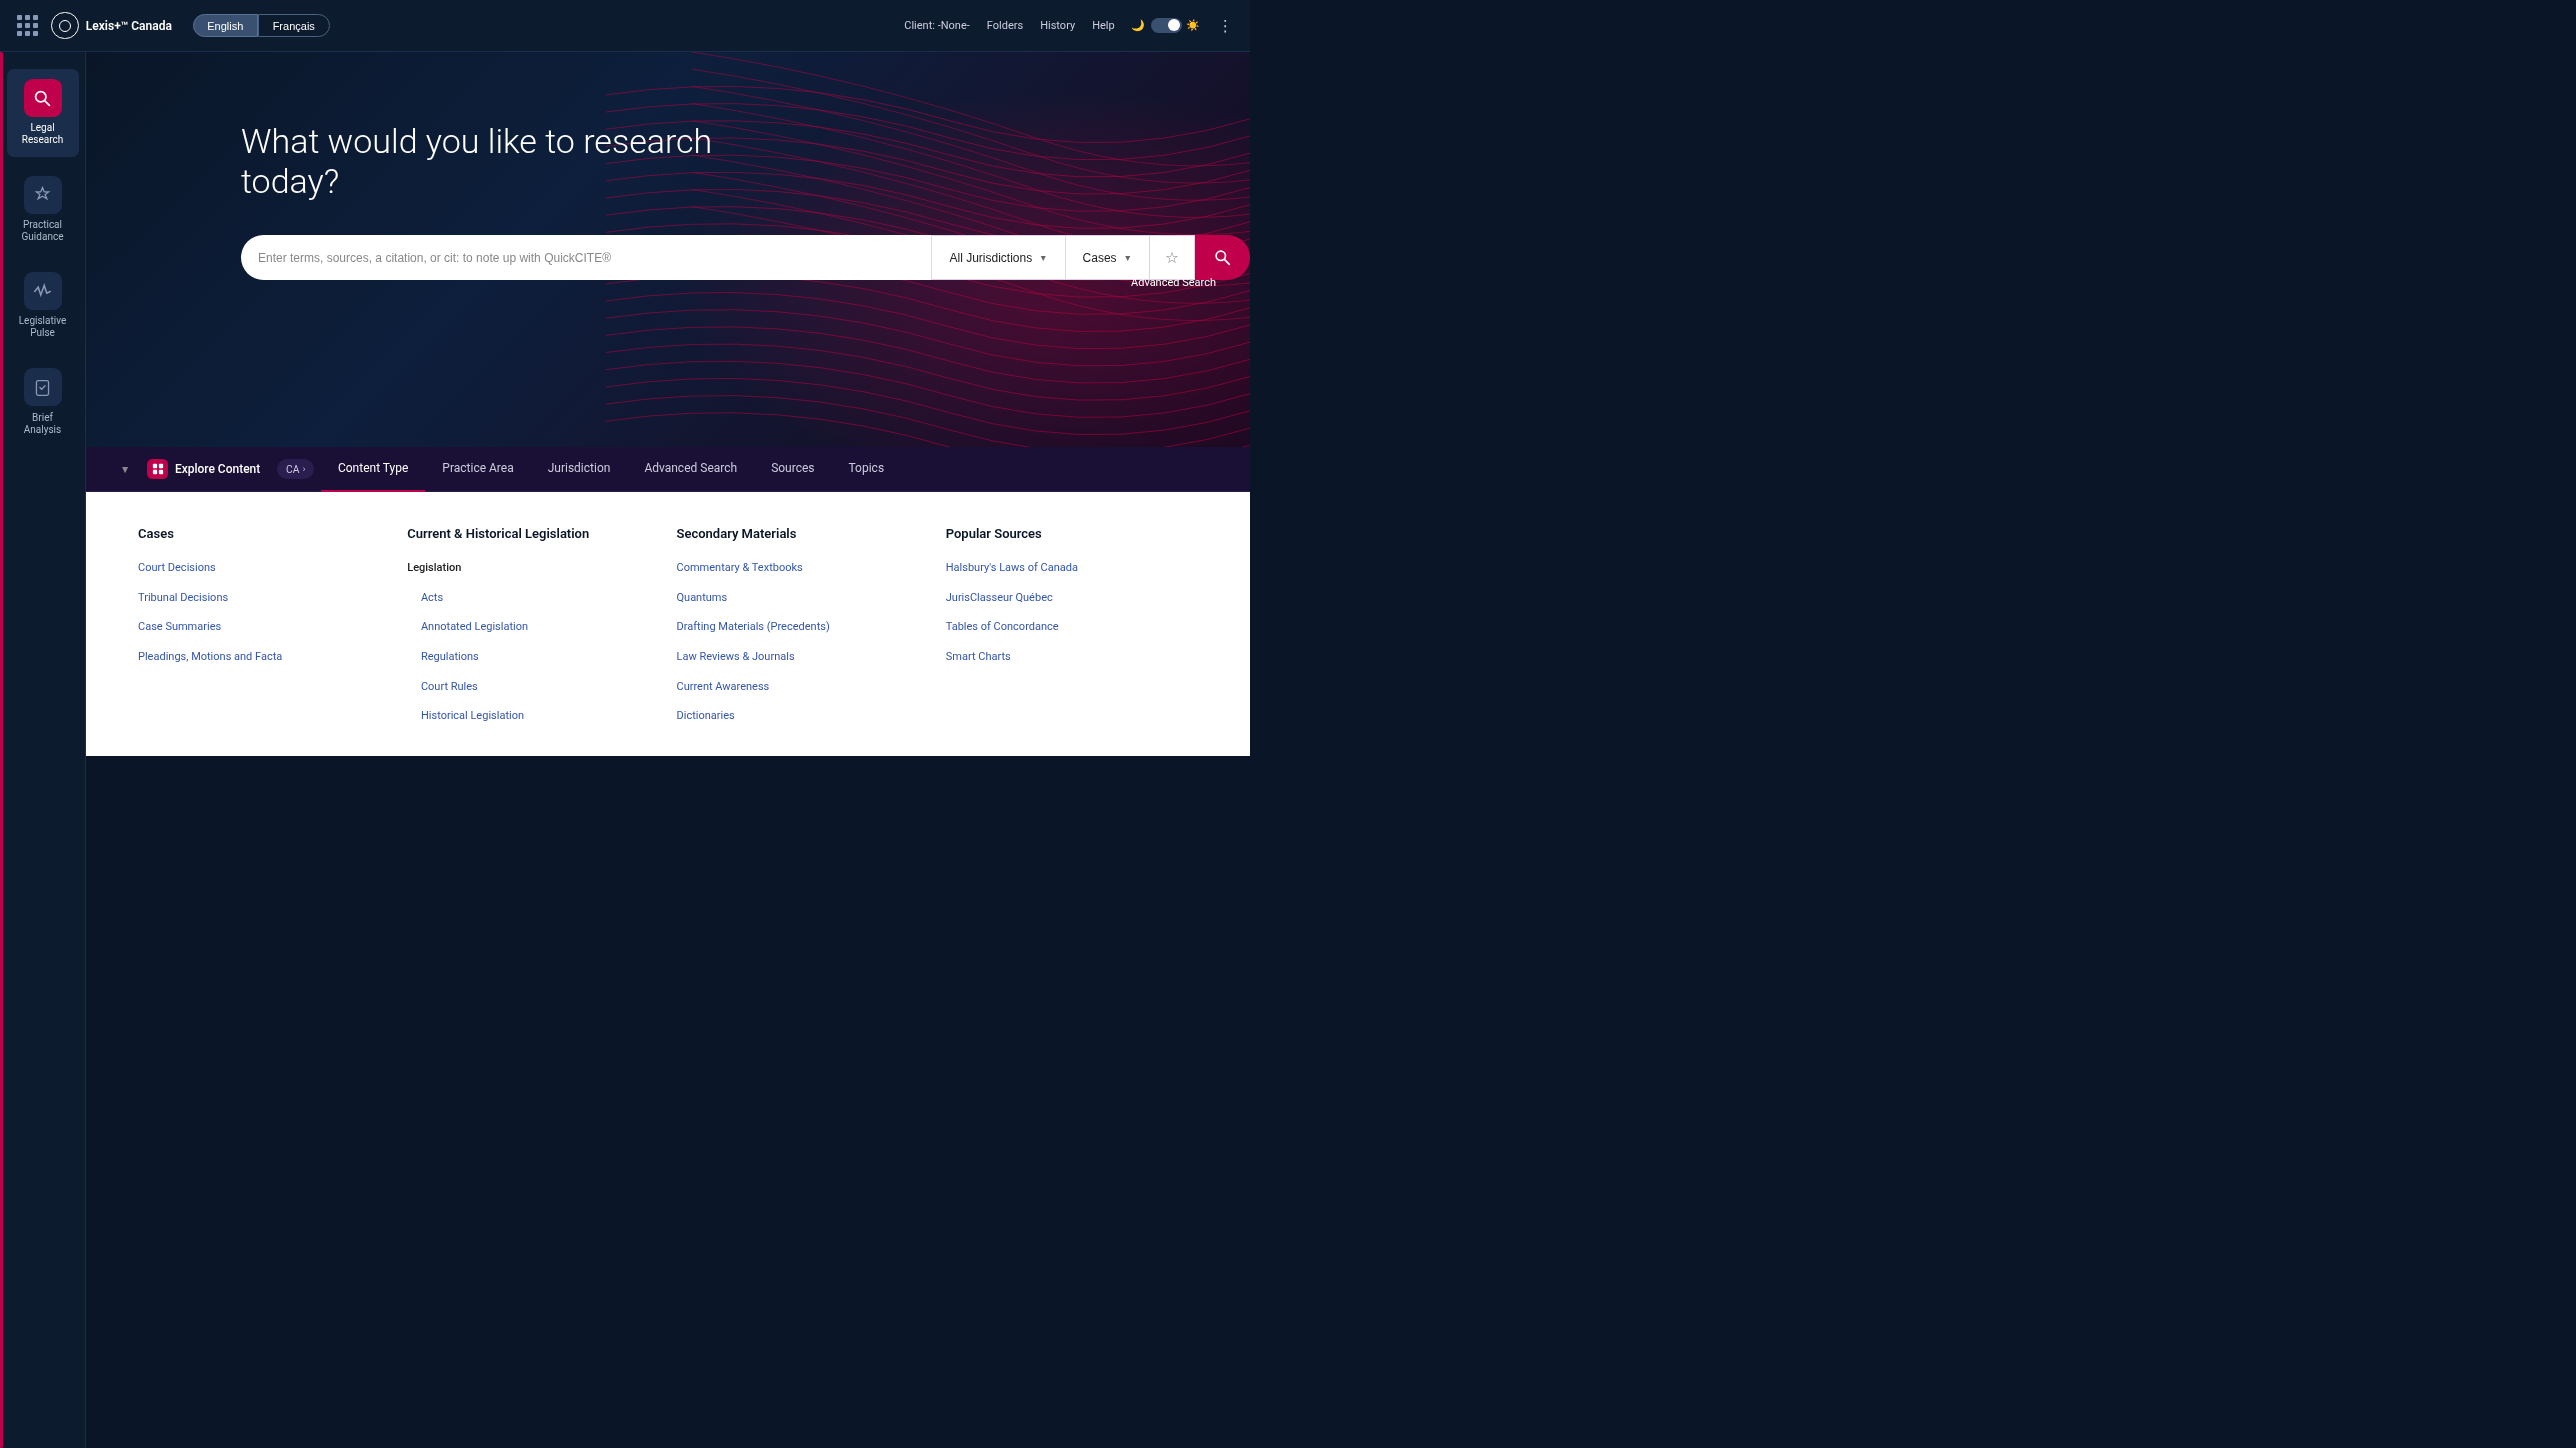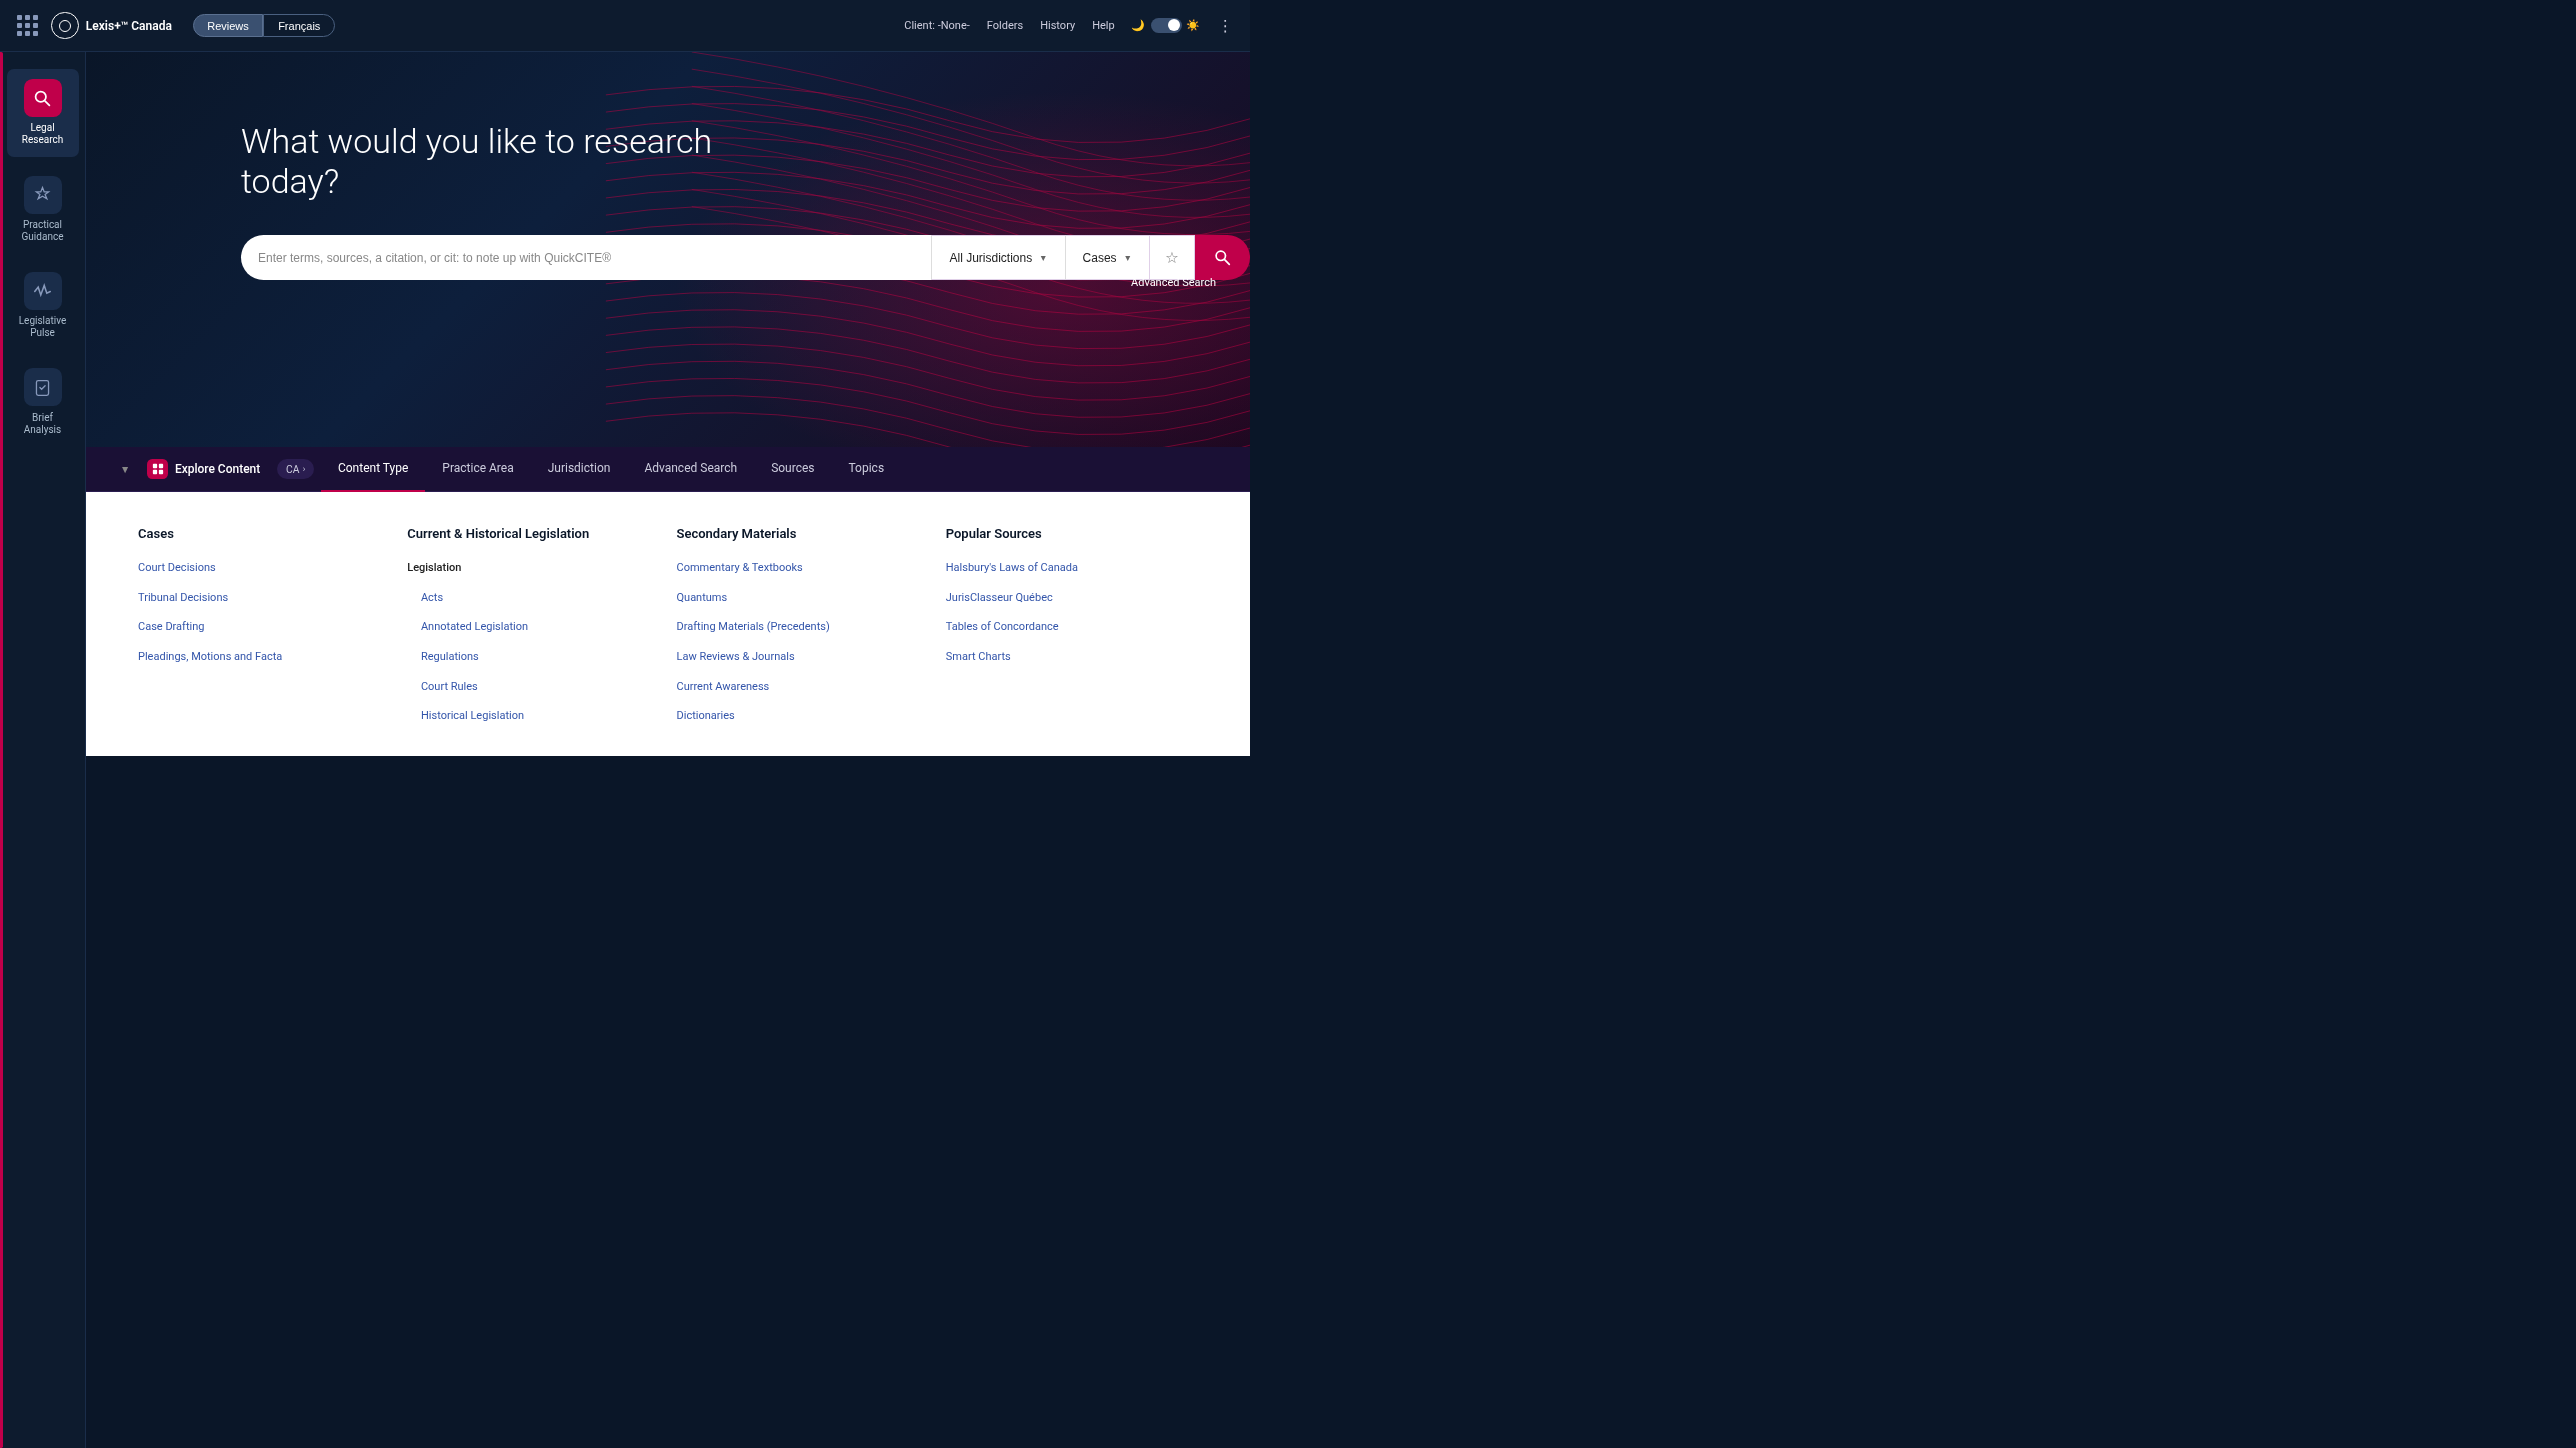--- a/index.html
+++ b/index.html
@@ -418,21 +418,21 @@
         <span></span>
         <span></span>
     </div>
     <div class="logo">
       <div class="logo-circle">
         <div class="logo-inner"></div>
       </div>
       <span class="logo-text">Lexis+™ Canada</span>
     </div>
     <div class="lang-buttons">
-      <button class="lang-btn active">Reviews</button>
+      <button class="lang-btn active">English</button>
       <button class="lang-btn">Français</button>
     </div>
   </div>
   <div class="header-right">
     <a>Client: -None-</a>
     <a>Folders</a>
     <a>History</a>
     <a>Help</a>
     <div class="theme-toggle">
       <span>🌙</span>
@@ -606,21 +606,21 @@
     </div>
   </div>
 
   <div class="content-grid">
 
     <div class="content-column">
       <h3>Cases</h3>
       <ul>
         <li><a>Court Decisions</a></li>
         <li><a>Tribunal Decisions</a></li>
-        <li><a>Case Drafting</a></li>
+        <li><a>Case Summaries</a></li>
         <li><a>Pleadings, Motions and Facta</a></li>
       </ul>
     </div>
 
     <div class="content-column">
       <h3>Current &amp; Historical Legislation</h3>
       <ul>
         <li><a style="font-weight:500;color:#222;margin-top:12px;">Legislation</a></li>
         <li style="padding-left:13.7px;"><a>Acts</a></li>
         <li style="padding-left:13.7px;"><a>Annotated Legislation</a></li>

